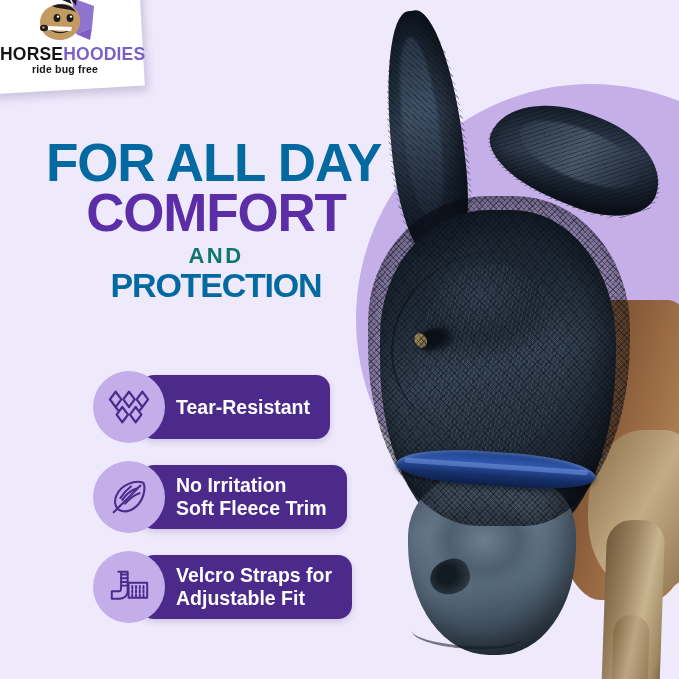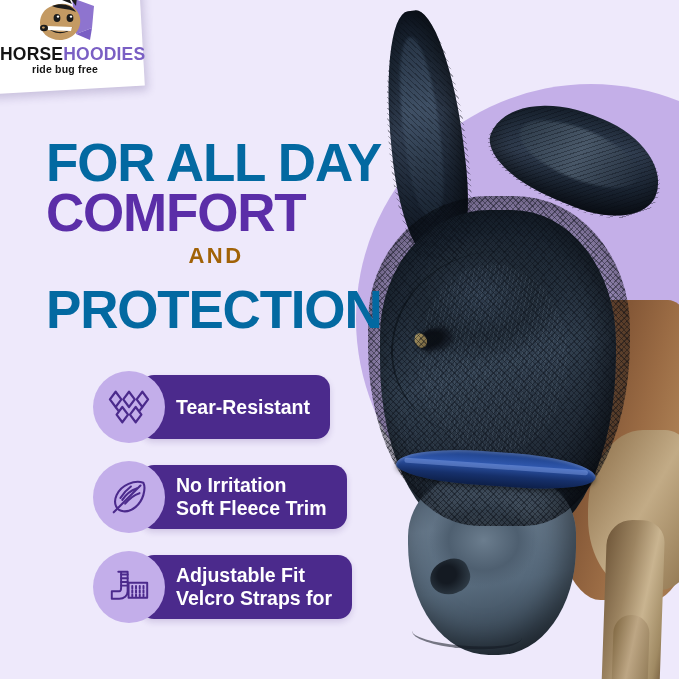--- a/index.html
+++ b/index.html
@@ -186,27 +186,27 @@
   }
 
   
   .headline{position:absolute;left:46px;top:138px;width:340px;}
   .hl1,.hl3{
     color:#0369a1;font-weight:bold;line-height:.95;white-space:nowrap;
   }
   .hl1{font-size:53px;letter-spacing:-1.2px;}
   .hl2{
     color:#5b2ea8;font-weight:bold;font-size:53px;line-height:.95;
-    letter-spacing:-1.2px;white-space:nowrap;
+    letter-spacing:-1.2px;text-align:center;white-space:nowrap;
   }
   .hl-and{
-    color:#a16207;font-weight:bold;font-size:22px;letter-spacing:2.4px;
-    text-align:center;line-height:1;margin:6px 0 18px 0;
-  }
-  .hl3{font-size:53px;letter-spacing:-1.2px;text-align:left;}
+    color:#0f766e;font-weight:bold;font-size:22px;letter-spacing:2.4px;
+    text-align:center;line-height:1;margin:6px 0 2px 0;
+  }
+  .hl3{font-size:34px;letter-spacing:-1.2px;text-align:center;}
 
   
   .badges{position:absolute;left:93px;top:371px;}
   .badge{position:relative;height:72px;margin-bottom:18px;}
   .badge-pill{
     position:absolute;left:47px;top:4px;height:64px;
     background:#4b2a8c;border-radius:14px;
     display:flex;align-items:center;
     box-shadow:0 3px 6px rgba(70,40,130,.18);
   }
@@ -313,22 +313,22 @@
           <path d="M30 13 C24 15 19 19 15 25"></path>
           <path d="M33 18 C27 20 22 24 18 29"></path>
           <path d="M24 11 C20 14 16 18 13 23"></path>
         </svg>
       </div>
     </div>
 
     <div class="badge">
       <div class="badge-pill">
         <div class="badge-pill-text">
+          <div>Velcro Straps for</div>
           <div>Adjustable Fit</div>
-          <div>Velcro Straps for</div>
         </div>
       </div>
       <div class="badge-icon">
         <svg viewBox="0 0 46 44" width="43" height="41" fill="none" stroke="#4b2a8c" stroke-width="2.1" stroke-linecap="round" stroke-linejoin="round">
           <path d="M11 5 L21 5 L21 26 C21 31 17 34 12 34 L4 34 L4 26 L12 26 C14 26 14 24 14 22 L14 5 Z"></path>
           <path d="M14 8 L21 8 M14 12 L21 12 M14 16 L21 16 M14 20 L21 20"></path>
           <path d="M22 17 L42 17 L42 33 L22 33 Z"></path>
           <path d="M26 20.5 L26 23 M30 20.5 L30 23 M34 20.5 L34 23 M38 20.5 L38 23"></path>
           <path d="M26 25 L26 27.5 M30 25 L30 27.5 M34 25 L34 27.5 M38 25 L38 27.5"></path>
           <path d="M26 29.5 L26 31.5 M30 29.5 L30 31.5 M34 29.5 L34 31.5 M38 29.5 L38 31.5"></path>

